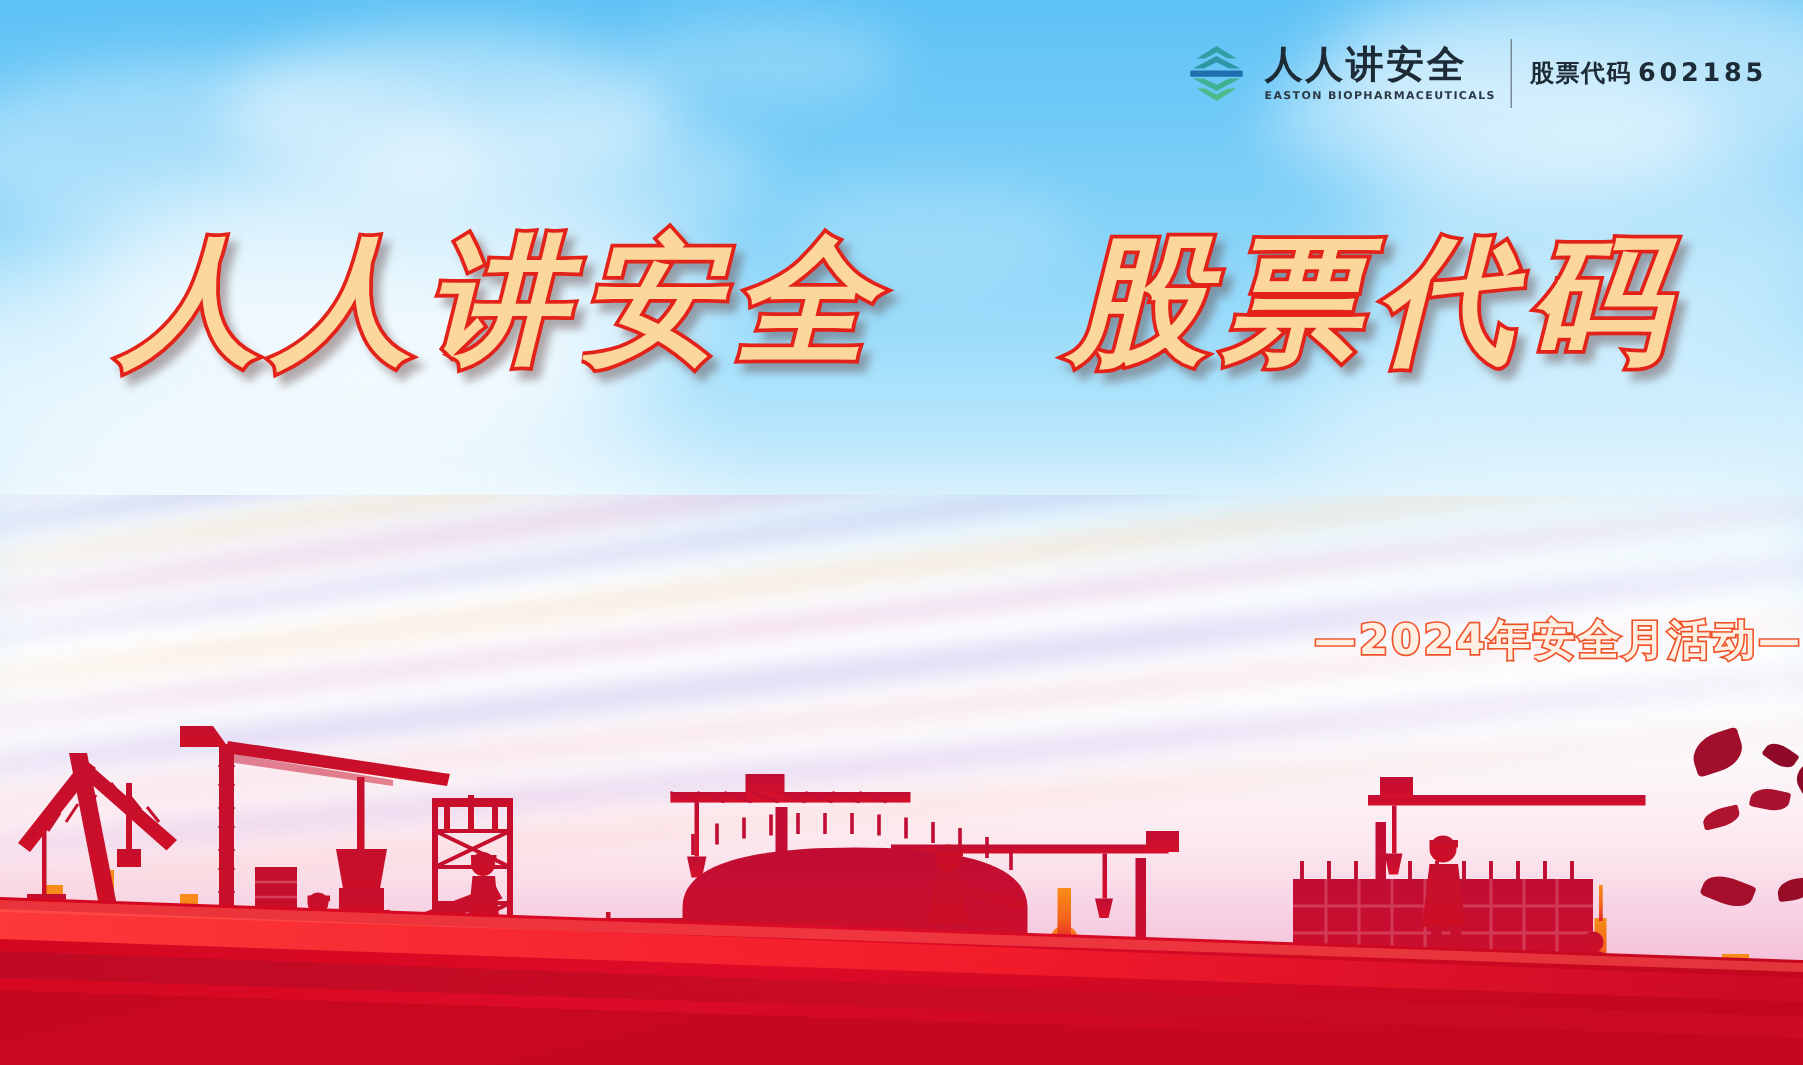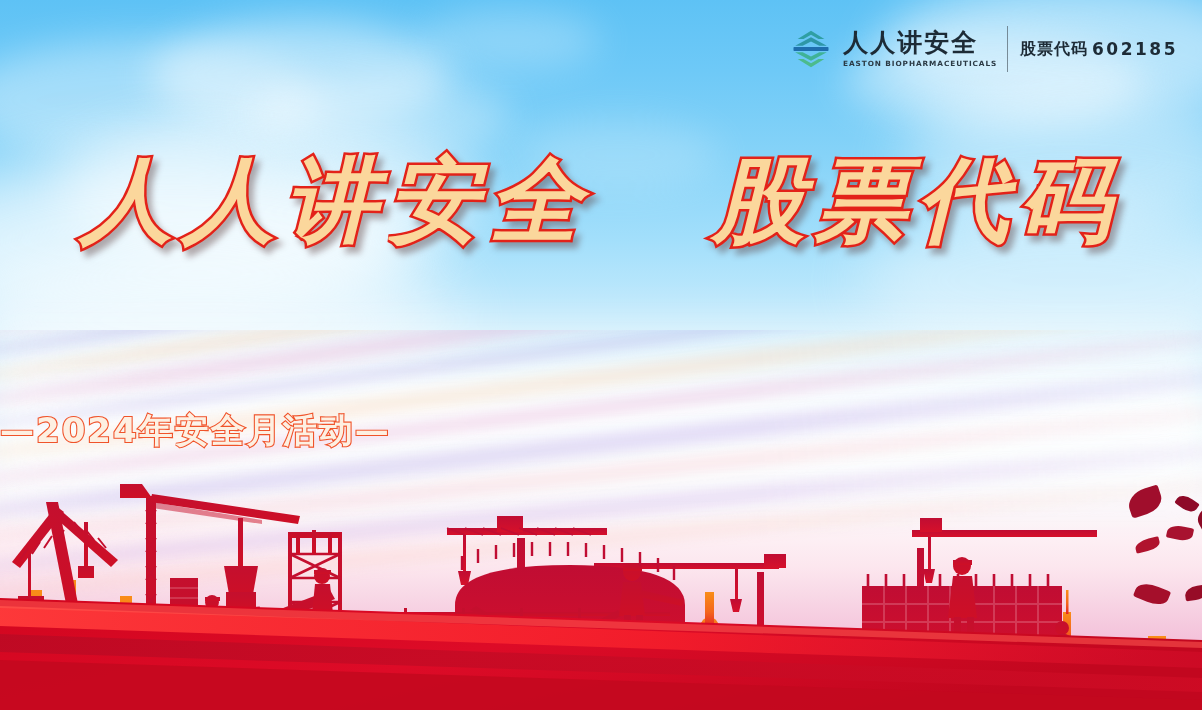--- a/index.html
+++ b/index.html
@@ -116,23 +116,23 @@
     paint-order:stroke fill;
     letter-spacing:10px;
     line-height:1.05;
     filter:drop-shadow(5px 6px 3px rgba(90,60,60,.42));
   }
   .hl-line.l1 { font-size:92px; }
   .hl-line.l2 { font-size:92px; margin-top:14px; letter-spacing:18px; }
   .hl-gap { display:inline-block; width:38px; }
 
   .subtitle {
-    position:absolute; left:0; right:0; top:408px; text-align:left;
+    position:absolute; left:0; right:0; top:408px; text-align:right;
     font-family:"DejaVu Sans","Liberation Sans",sans-serif;
-    font-size:34px; font-weight:700; letter-spacing:2px;
+    font-size:28px; font-weight:700; letter-spacing:2px;
     color:#FDF0E2;
     -webkit-text-stroke:2.2px #F0532A;
     paint-order:stroke fill;
   }
 </style>
 </head>
 <body>
 
 <div id="banner">
 

